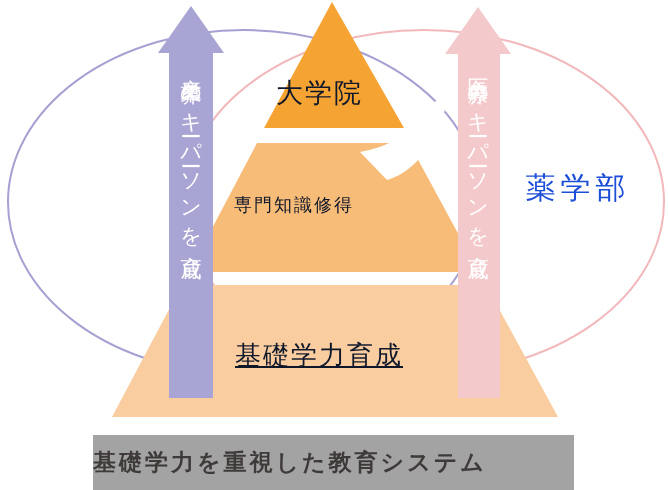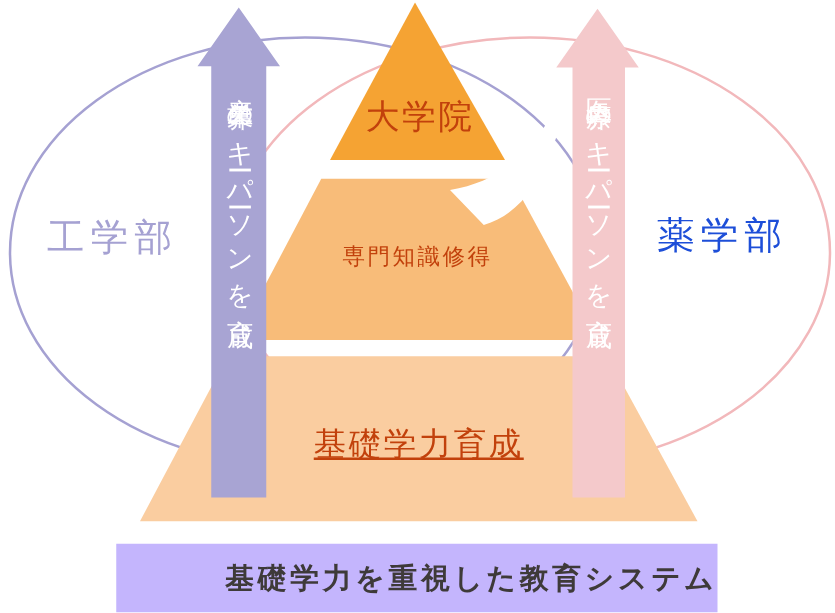--- a/index.html
+++ b/index.html
@@ -29,22 +29,22 @@
   .faculty {
     font-size: 30px;
     letter-spacing: 5px;
     font-weight: normal;
     text-align: center;
     width: 130px;
   }
   .faculty-left  { left: 25px;  top: 170px; color: #A5A1D2; }
   .faculty-right { left: 513px; top: 168px; color: #1d4ed8; }
   .level-label {
-    color: #c2410c;
-    text-align: center;
+    color: #0f172a;
+    text-align: left;
     letter-spacing: 2px;
   }
   .level-0 { left: 276px; top: 75px;  width: 120px; font-size: 27px; }
   .level-1 { left: 234px; top: 193px; width: 200px; font-size: 18px; }
   .level-2 { left: 235px; top: 338px; width: 200px; font-size: 26px; text-decoration: underline; }
   .arrow-text {
     writing-mode: vertical-rl;
     text-orientation: mixed;
     color: #ffffff;
     font-size: 21px;
@@ -54,22 +54,22 @@
     top: 62px;
   }
   .arrow-text-left  { left: 180px; }
   .arrow-text-right { left: 467px; }
   .footer-bar {
     position: absolute;
     left: 93px;
     top: 435px;
     width: 481px;
     height: 55px;
-    background: #c4b5fd;
-    text-align: right;
+    background: #a3a3a3;
+    text-align: left;
     line-height: 55px;
     font-size: 23px;
     font-weight: bold;
     letter-spacing: 3px;
     color: #3E3A39;
   }
 </style>
 </head>
 <body>
 
@@ -84,21 +84,20 @@
     <polygon points="257,143 409,143 479,272 189,272" fill="#F8BC79"></polygon>
     <polygon points="182,285 486,285 558,417 112,417" fill="#FACDA0"></polygon>
 
     <path d="M 459 42 C 446 98 418 142 360 152 L 387 180 C 432 167 451 108 459 42 Z" fill="#ffffff"></path>
 
     <polygon points="191,6 158,53 169,53 169,398 213,398 213,53 224,53" fill="#A8A4D3"></polygon>
 
     <polygon points="478,7 445,54 458,54 458,398 500,398 500,54 511,54" fill="#F4C9CB"></polygon>
   </svg>
 
-  <div class="txt faculty faculty-left">工学部</div>
   <div class="txt faculty faculty-right">薬学部</div>
 
   <div class="txt level-label level-0">大学院</div>
   <div class="txt level-label level-1">専門知識修得</div>
   <div class="txt level-label level-2">基礎学力育成</div>
 
   <div class="txt arrow-text arrow-text-left">産業界のキーパーソンを育成</div>
   <div class="txt arrow-text arrow-text-right">医療界のキーパーソンを育成</div>
 
   <div class="footer-bar">

